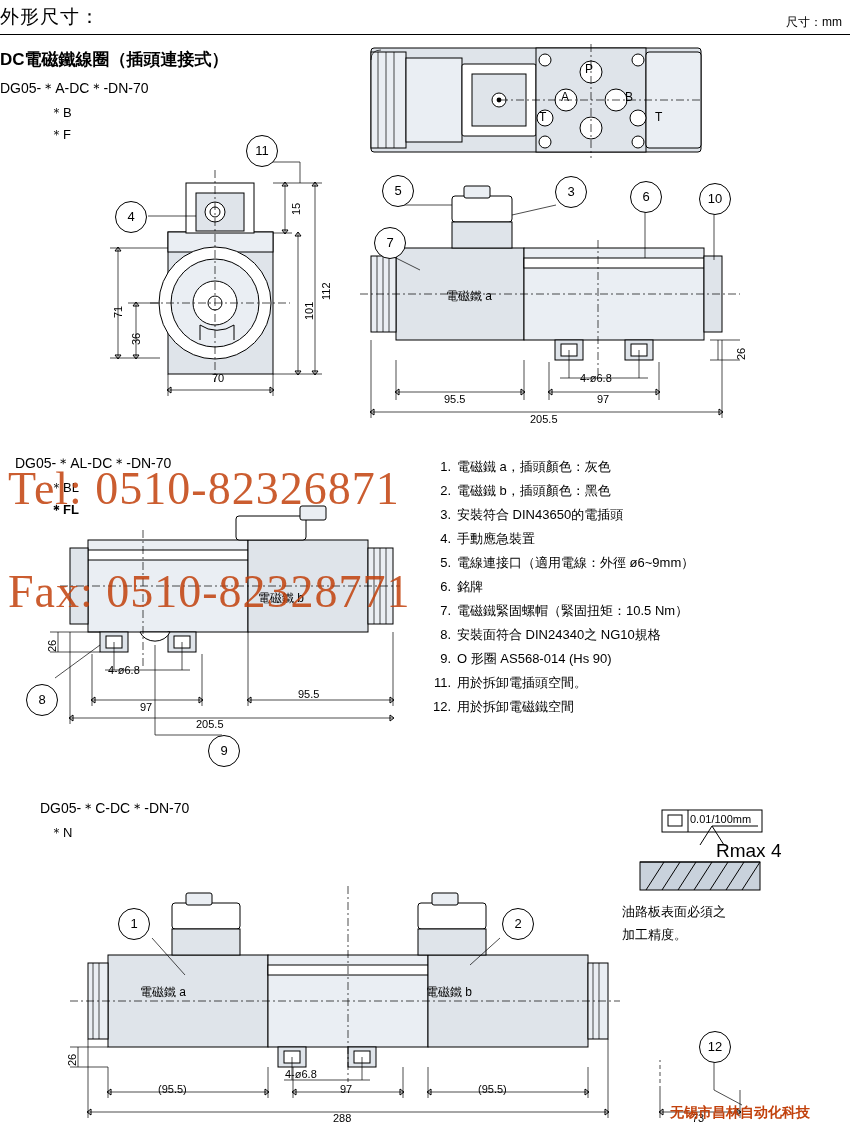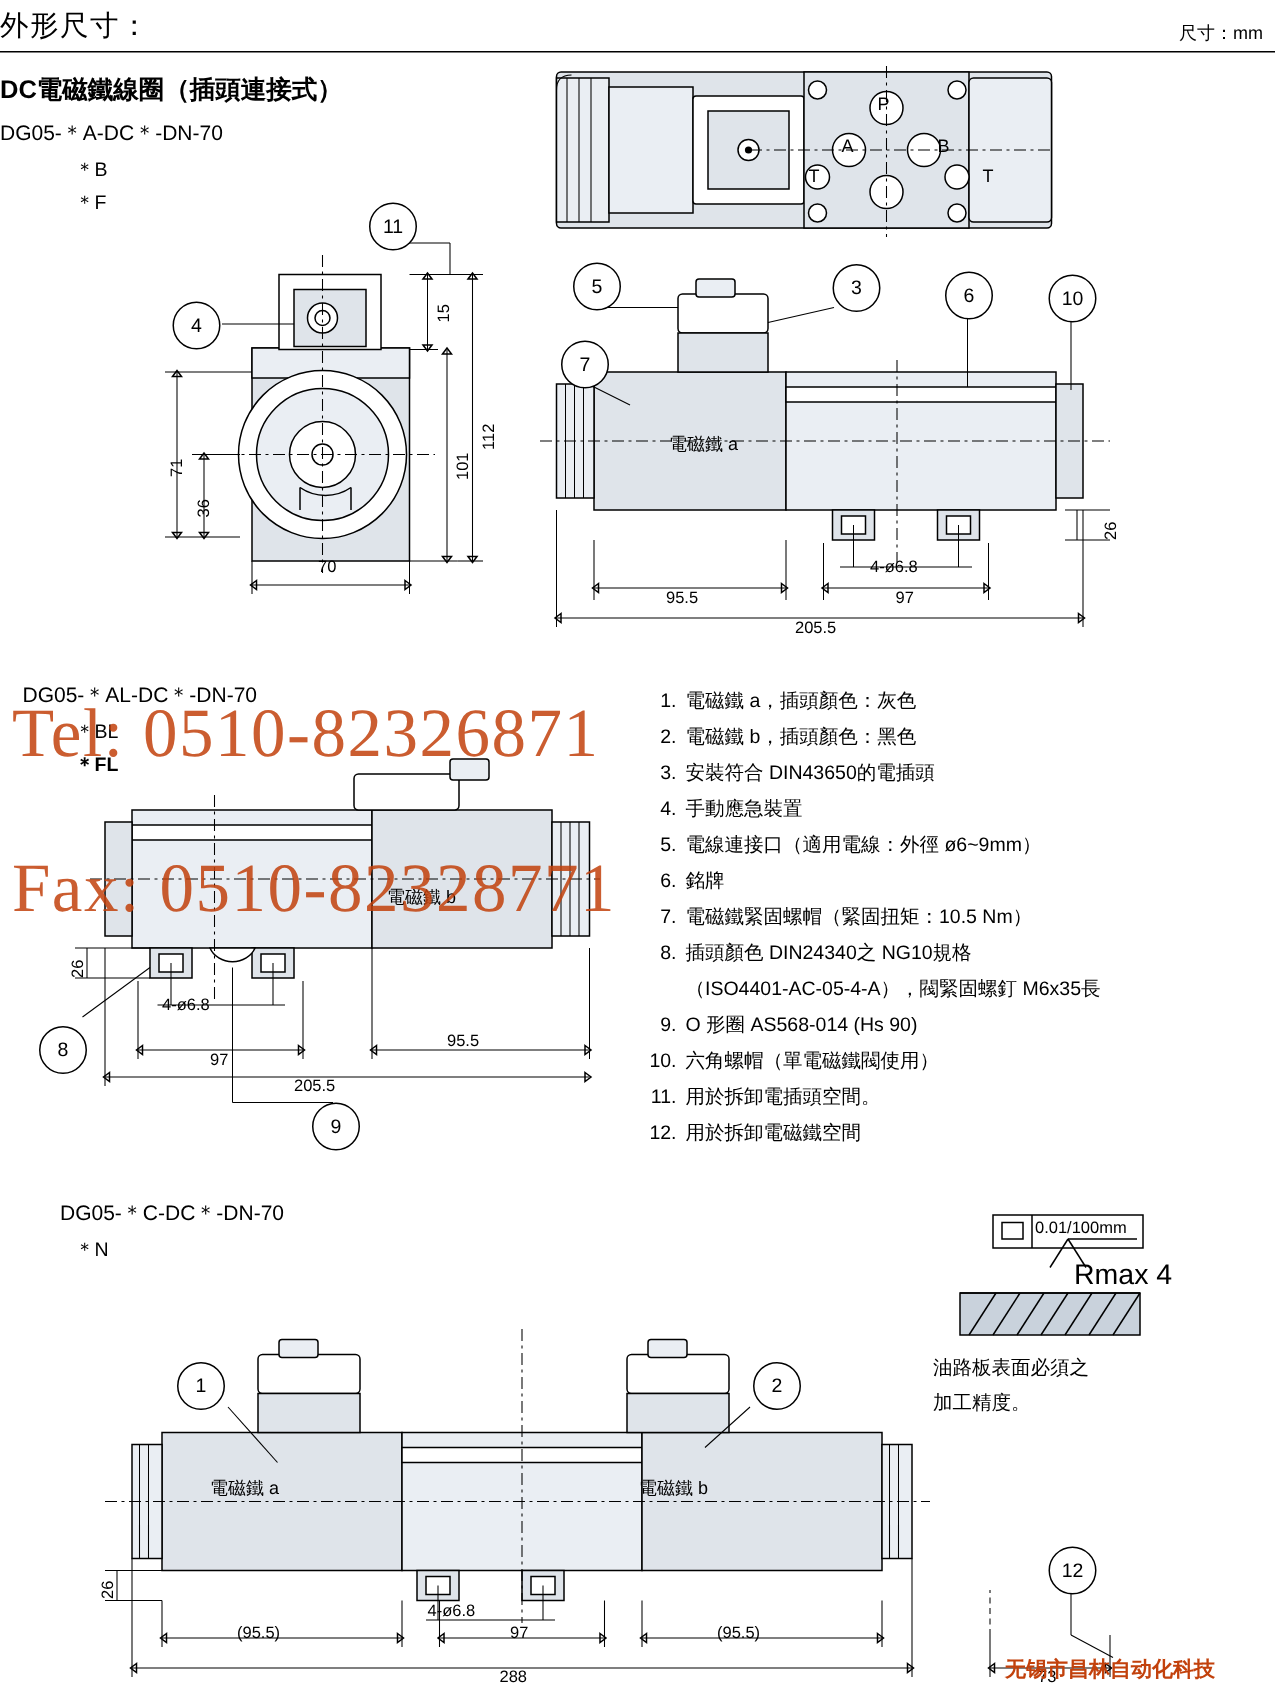--- a/index.html
+++ b/index.html
@@ -427,33 +427,25 @@
   <div class="note-row">
       <span class="note-num">6.</span>
       <span class="note-txt">銘牌</span>
     </div>
   <div class="note-row">
       <span class="note-num">7.</span>
       <span class="note-txt">電磁鐵緊固螺帽（緊固扭矩：10.5 Nm）</span>
     </div>
   <div class="note-row">
       <span class="note-num">8.</span>
-      <span class="note-txt">插頭顏色 DIN24340之 NG10規格</span>
-    </div>
-  <div class="note-row">
-      <span class="note-num"></span>
-      <span class="note-txt">（ISO4401-AC-05-4-A），閥緊固螺釘 M6x35長</span>
+      <span class="note-txt">安裝面符合 DIN24340之 NG10規格</span>
     </div>
   <div class="note-row">
       <span class="note-num">9.</span>
       <span class="note-txt">O 形圈 AS568-014 (Hs 90)</span>
-    </div>
-  <div class="note-row">
-      <span class="note-num">10.</span>
-      <span class="note-txt">六角螺帽（單電磁鐵閥使用）</span>
     </div>
   <div class="note-row">
       <span class="note-num">11.</span>
       <span class="note-txt">用於拆卸電插頭空間。</span>
     </div>
   <div class="note-row">
       <span class="note-num">12.</span>
       <span class="note-txt">用於拆卸電磁鐵空間</span>
     </div>
 </div>

